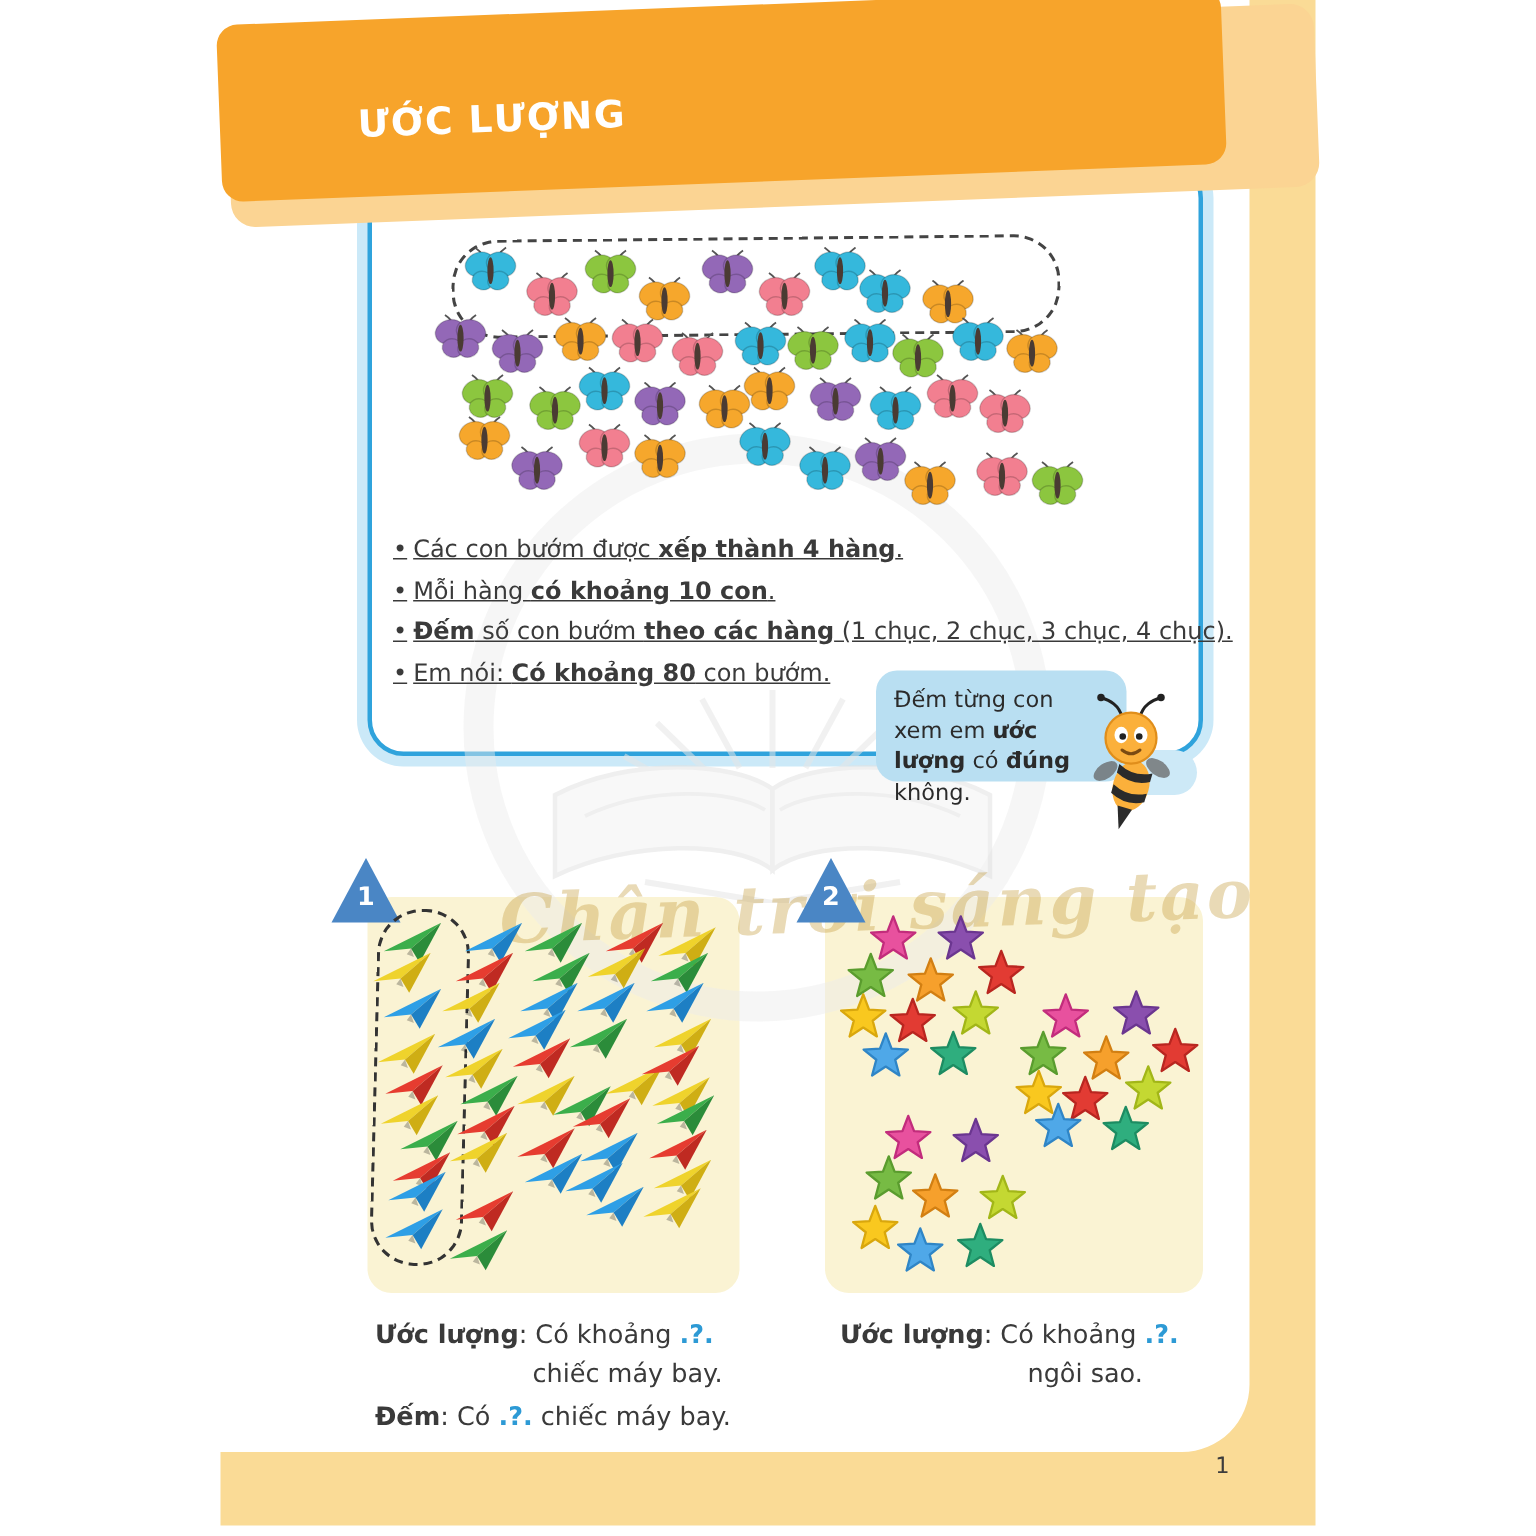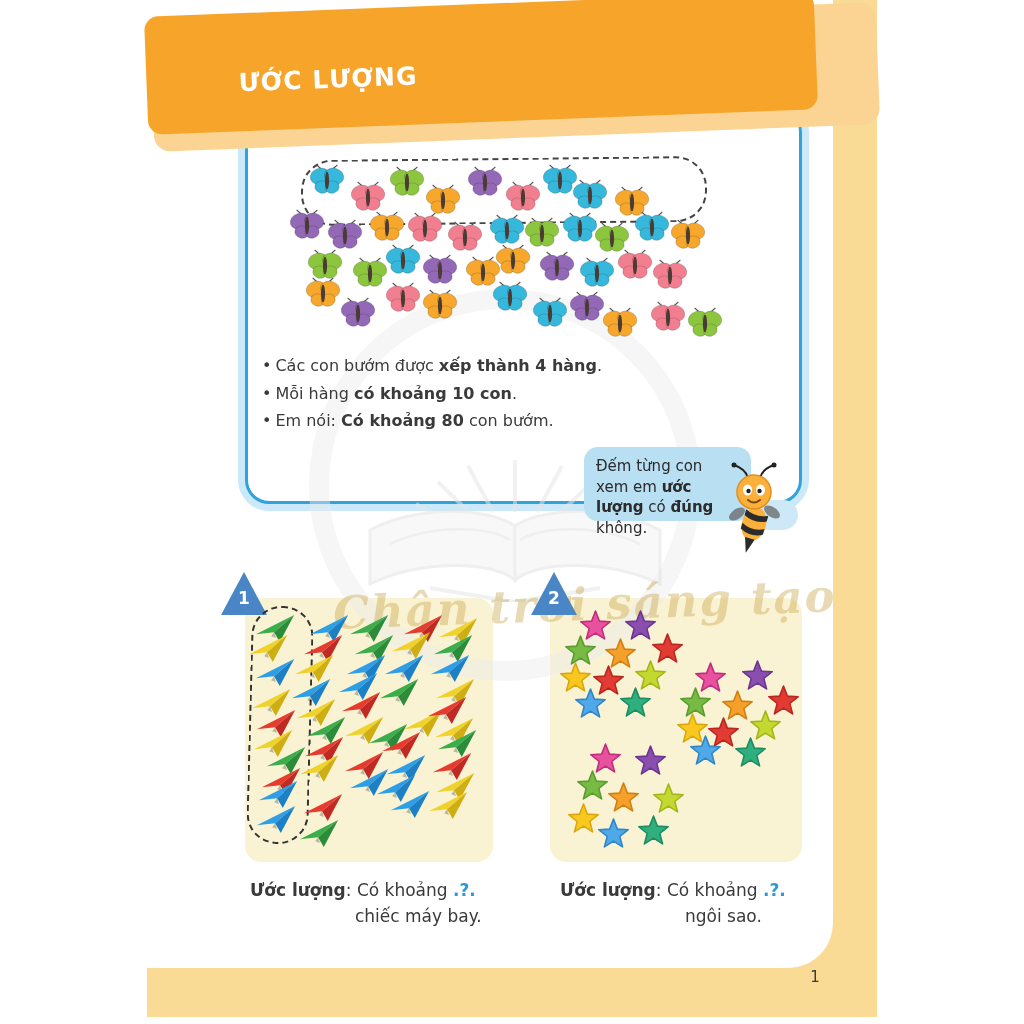--- a/index.html
+++ b/index.html
@@ -22,21 +22,21 @@
   #wm-book{left:350px;top:452px;z-index:2;opacity:.55;pointer-events:none;}
   #wm-text{left:333px;top:578px;z-index:3;font-family:"DejaVu Serif","Liberation Serif",serif;
            font-style:italic;font-weight:bold;font-size:45px;letter-spacing:2px;white-space:nowrap;
            color:rgba(198,158,62,.38);transform:rotate(-2deg);pointer-events:none;}
   
   #lesson-box{left:245px;top:108px;width:551px;height:390px;background:#fff;border:3px solid #2fa3dc;
               border-radius:24px;box-shadow:0 0 0 7px #cbe9f8;z-index:1;}
   #butterfly-field{left:245px;top:108px;width:551px;height:260px;z-index:3;}
   #butterfly-blob{left:56px;top:50px;width:402px;height:62px;border:2px dashed #444;border-radius:31px;
                   transform:rotate(-.6deg);}
-  #bullets{left:262px;top:352px;width:535px;z-index:3;font-size:16px;line-height:27.5px;}
+  #bullets{left:262px;top:352px;width:535px;z-index:3;font-size:16px;line-height:27.5px;text-decoration:underline;}
   .bullet-line{white-space:nowrap;}
   .dot{margin-right:4px;}
   
   #bubble-tail{left:744px;top:500px;width:54px;height:30px;background:#cde9f7;border-radius:15px;z-index:3;}
   #bubble{left:584px;top:447px;width:167px;height:74px;background:#b9dff2;border-radius:14px;z-index:4;
           padding:9px 12px;box-sizing:border-box;font-size:15px;line-height:1.38;color:#2b2b2b;}
   #bee{left:722px;top:462px;z-index:5;}
   
   #section-heading{left:237px;top:547px;font-size:19px;font-weight:bold;color:#222;z-index:3;}
   .tri{width:0;height:0;border-left:23px solid transparent;border-right:23px solid transparent;
@@ -452,20 +452,21 @@
   <ellipse cx="12.5" cy="13" rx="10.5" ry="8.5" fill="#8cc63f" stroke="rgba(0,0,0,.18)" transform="rotate(-18 12.5 13)"></ellipse>
   <ellipse cx="27.5" cy="13" rx="10.5" ry="8.5" fill="#8cc63f" stroke="rgba(0,0,0,.18)" transform="rotate(18 27.5 13)"></ellipse>
   <ellipse cx="14.5" cy="24.5" rx="7.5" ry="6.5" fill="#8cc63f" stroke="rgba(0,0,0,.18)" transform="rotate(14 14.5 24.5)"></ellipse>
   <ellipse cx="25.5" cy="24.5" rx="7.5" ry="6.5" fill="#8cc63f" stroke="rgba(0,0,0,.18)" transform="rotate(-14 25.5 24.5)"></ellipse>
   <ellipse cx="20" cy="17.5" rx="2.2" ry="9.5" fill="#4a3b33"></ellipse>
         </svg></div>
     </div>
   <div id="bullets" class="abs">
     <div class="bullet-line"><span class="dot">•</span><span><span>Các con bướm được </span><span class="b">xếp thành 4 hàng</span><span>.</span></span></div>
     <div class="bullet-line"><span class="dot">•</span><span><span>Mỗi hàng </span><span class="b">có khoảng 10 con</span><span>.</span></span></div>
+    <div class="bullet-line"><span class="dot">•</span><span><span class="b">Đếm</span><span> số con bướm </span><span class="b">theo các hàng</span><span> (1 chục, 2 chục, 3 chục, 4 chục).</span></span></div>
     <div class="bullet-line"><span class="dot">•</span><span><span>Em nói: </span><span class="b">Có khoảng 80</span><span> con bướm.</span></span></div>
   </div>
 
   <div id="bubble-tail" class="abs"></div>
   <div id="bubble" class="abs"><span>Đếm từng con xem em </span><span class="b">ước lượng</span><span> có </span><span class="b">đúng</span><span> không.</span></div>
   <svg id="bee" class="abs" width="64" height="100" viewBox="0 0 64 100">
     <path d="M26 16 C24 8 18 5 12 3" stroke="#222" stroke-width="2" fill="none" stroke-linecap="round"></path>
     <path d="M38 16 C40 8 46 5 52 3" stroke="#222" stroke-width="2" fill="none" stroke-linecap="round"></path>
     <circle cx="12" cy="3" r="2.5" fill="#222"></circle>
       <circle cx="52" cy="3" r="2.5" fill="#222"></circle>
@@ -821,20 +822,21 @@
   <path d="M17 2 L21 12.5 L32.2 13.1 L23.5 20.1 L26.4 30.9 L17 24.8 L7.6 30.9 L10.5 20.1 L1.8 13.1 L13 12.5 Z" fill="#4fa8e8" stroke="#2f85c6" stroke-width="1.6" stroke-linejoin="round"></path>
         </svg></div>
       <div class="sprite" style="left: 87px; top: 216px;"><svg viewBox="0 0 34 33" width="33" height="32">
   <path d="M17 2 L21 12.5 L32.2 13.1 L23.5 20.1 L26.4 30.9 L17 24.8 L7.6 30.9 L10.5 20.1 L1.8 13.1 L13 12.5 Z" fill="#2fae7e" stroke="#1d8c62" stroke-width="1.6" stroke-linejoin="round"></path>
         </svg></div>
     </div>
 
   <div id="ans-1" class="abs ans">
     <div><span class="b">Ước lượng</span><span>: Có khoảng </span><span class="q">.?.</span></div>
     <div class="cont-1">chiếc máy bay.</div>
+    <div class="count-line"><span class="b">Đếm</span><span>: Có </span><span class="q">.?.</span><span> chiếc máy bay.</span></div>
   </div>
   <div id="ans-2" class="abs ans">
     <div><span class="b">Ước lượng</span><span>: Có khoảng </span><span class="q">.?.</span></div>
     <div class="cont-2">ngôi sao.</div>
   </div>
 
   <div id="banner-shadow" class="abs"></div>
   <div id="banner" class="abs">
     <span id="banner-title">ƯỚC LƯỢNG</span>
   </div>

